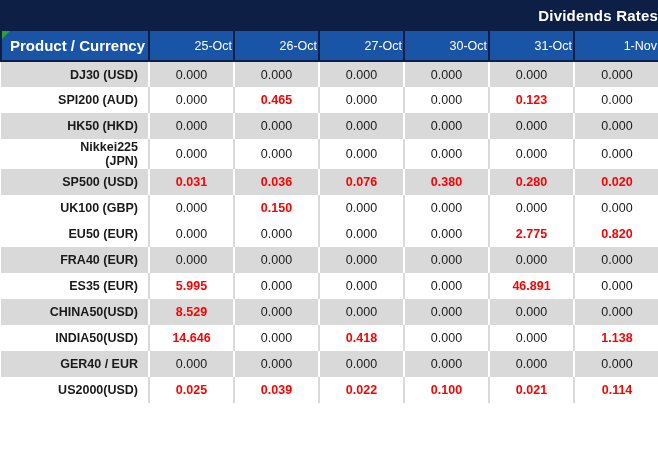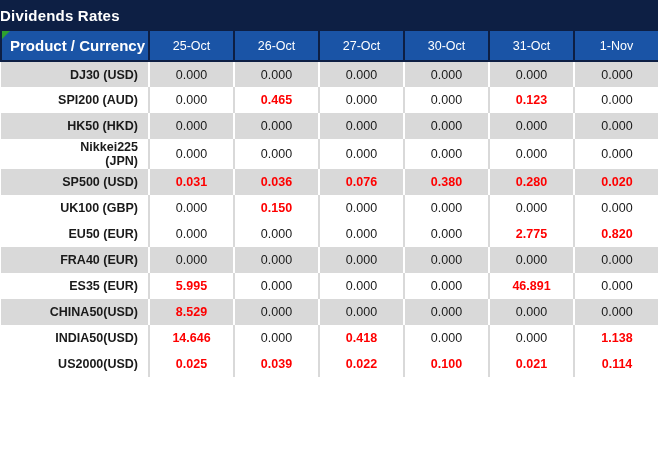--- a/index.html
+++ b/index.html
@@ -12,40 +12,40 @@
     --tri-green:#2ea02e;
   }
   html,body{margin:0;padding:0;background:#fff;}
   .widget{
     width:658px;height:452px;overflow:hidden;
     font-family:"Liberation Sans","DejaVu Sans",sans-serif;
     -webkit-font-smoothing:antialiased;
   }
   .title-bar{
     height:31px;background:var(--title-navy);
-    display:flex;align-items:center;justify-content:flex-start;
+    display:flex;align-items:center;justify-content:flex-end;
   }
   .title-bar span{
     color:#ffffff;font-size:15px;font-weight:bold;letter-spacing:0.2px;
   }
   table{
     width:658px;border-collapse:collapse;table-layout:fixed;
   }
   col.label-col{width:148px;}
   col.date-col{width:85px;}
   thead th{
     height:27px;background:var(--header-blue);color:#ffffff;
     font-size:12.5px;font-weight:normal;
     border-bottom:2px solid var(--title-navy);
   }
   thead th.corner{
     text-align:left;padding-left:8px;font-weight:bold;font-size:15px;
     position:relative;border-left:2px solid var(--title-navy);
   }
-  thead th.date{border-left:2px solid var(--title-navy);text-align:center;margin-top:32px;}
+  thead th.date{border-left:2px solid var(--title-navy);text-align:right;margin-top:32px;}
   thead th.date:last-child{border-right:2px solid var(--title-navy);}
   .tri{
     position:absolute;top:0;left:0;width:0;height:0;
     border-top:8px solid var(--tri-green);
     border-right:8px solid transparent;
   }
   tbody tr{height:26px;}
   tbody tr.gray td{background:var(--row-gray);}
   tbody tr.white td{background:var(--row-white);border-radius:9px;}
   td.product{
@@ -183,20 +183,29 @@
         </tr>
         <tr class="white">
           <td class="product">INDIA50(USD)</td>
           <td class="value red">14.646</td>
           <td class="value">0.000</td>
           <td class="value red">0.418</td>
           <td class="value">0.000</td>
           <td class="value">0.000</td>
           <td class="value red">1.138</td>
         </tr>
+        <tr class="gray">
+          <td class="product">GER40 / EUR</td>
+          <td class="value">0.000</td>
+          <td class="value">0.000</td>
+          <td class="value">0.000</td>
+          <td class="value">0.000</td>
+          <td class="value">0.000</td>
+          <td class="value">0.000</td>
+        </tr>
         <tr class="white">
           <td class="product">US2000(USD)</td>
           <td class="value red">0.025</td>
           <td class="value red">0.039</td>
           <td class="value red">0.022</td>
           <td class="value red">0.100</td>
           <td class="value red">0.021</td>
           <td class="value red">0.114</td>
         </tr>
       </tbody>

